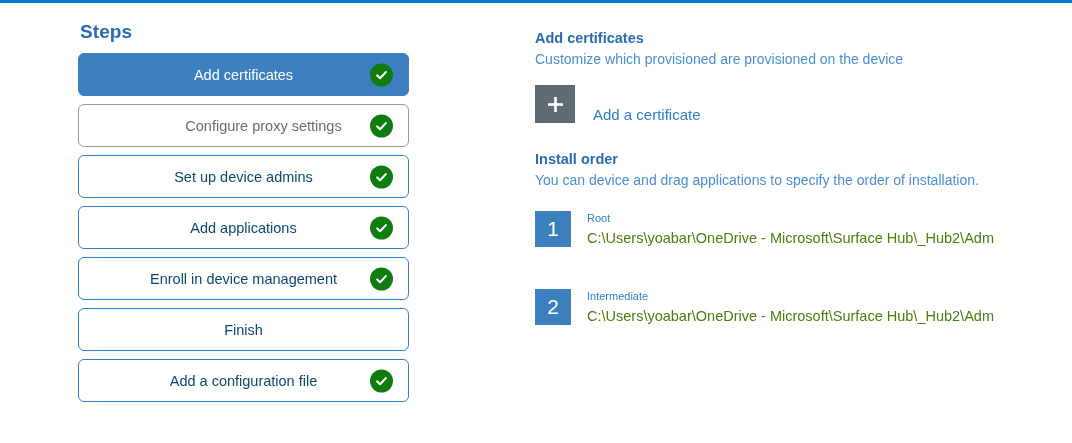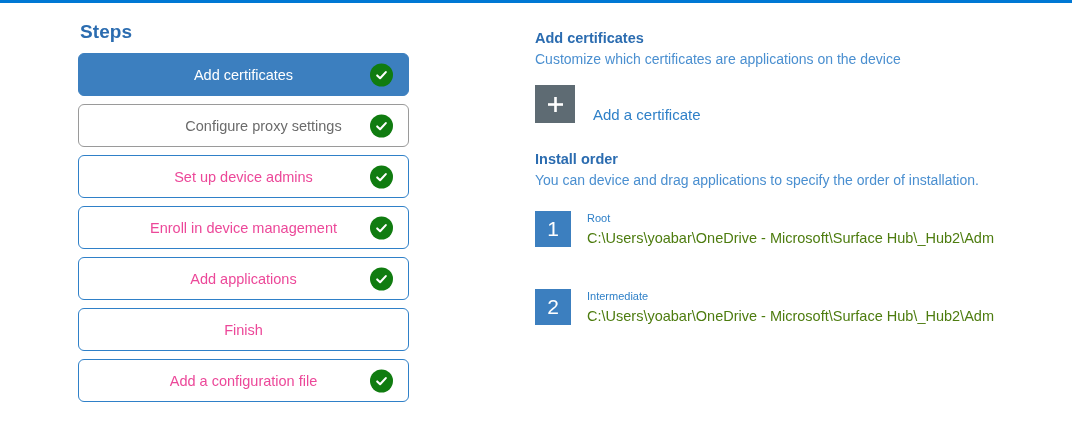--- a/index.html
+++ b/index.html
@@ -66,21 +66,21 @@
     background: #3c7fbf;
     border-color: #3c7fbf;
   }
   .step-row.muted {
     border-color: #9a9a9a;
     padding-left: 40px;
   }
 
   .step-label {
     font-size: 14.5px;
-    color: #ec4899;
+    color: #0c4a6e;
     text-align: center;
     padding: 0 42px;
     user-select: none;
   }
   .step-row.selected .step-label {
     color: #ffffff;
   }
   .step-row.muted .step-label {
     color: #6b6b6b;
   }
@@ -209,29 +209,29 @@
         </div>
         <div class="step-row">
           <div class="step-label">Set up device admins</div>
           <div class="step-check">
             <svg width="13" height="13" viewBox="0 0 13 13" aria-hidden="true">
               <path d="M2.2 6.9 L5.1 9.7 L10.8 3.6" fill="none" stroke="#ffffff" stroke-width="2.1" stroke-linecap="round" stroke-linejoin="round"></path>
             </svg>
           </div>
         </div>
         <div class="step-row">
+          <div class="step-label">Add applications</div>
+          <div class="step-check">
+            <svg width="13" height="13" viewBox="0 0 13 13" aria-hidden="true">
+              <path d="M2.2 6.9 L5.1 9.7 L10.8 3.6" fill="none" stroke="#ffffff" stroke-width="2.1" stroke-linecap="round" stroke-linejoin="round"></path>
+            </svg>
+          </div>
+        </div>
+        <div class="step-row">
           <div class="step-label">Enroll in device management</div>
-          <div class="step-check">
-            <svg width="13" height="13" viewBox="0 0 13 13" aria-hidden="true">
-              <path d="M2.2 6.9 L5.1 9.7 L10.8 3.6" fill="none" stroke="#ffffff" stroke-width="2.1" stroke-linecap="round" stroke-linejoin="round"></path>
-            </svg>
-          </div>
-        </div>
-        <div class="step-row">
-          <div class="step-label">Add applications</div>
           <div class="step-check">
             <svg width="13" height="13" viewBox="0 0 13 13" aria-hidden="true">
               <path d="M2.2 6.9 L5.1 9.7 L10.8 3.6" fill="none" stroke="#ffffff" stroke-width="2.1" stroke-linecap="round" stroke-linejoin="round"></path>
             </svg>
           </div>
         </div>
         <div class="step-row">
           <div class="step-label">Finish</div>
         </div>
         <div class="step-row">
@@ -242,21 +242,21 @@
             </svg>
           </div>
         </div>
       </div>
   </div>
 
   <div id="detail-panel">
 
     <div>
       <div class="section-title">Add certificates</div>
-      <div class="section-sub">Customize which certificates are applications on the device</div>
+      <div class="section-sub">Customize which provisioned are provisioned on the device</div>
     </div>
 
     <div id="add-certificate-row">
       <div id="add-certificate-plus">
         <svg width="19" height="19" viewBox="0 0 19 19" aria-hidden="true">
           <rect x="8.2" y="2" width="2.6" height="15" fill="#ffffff"></rect>
           <rect x="2" y="8.2" width="15" height="2.6" fill="#ffffff"></rect>
         </svg>
       </div>
       <div id="add-certificate-label">Add a certificate</div>

